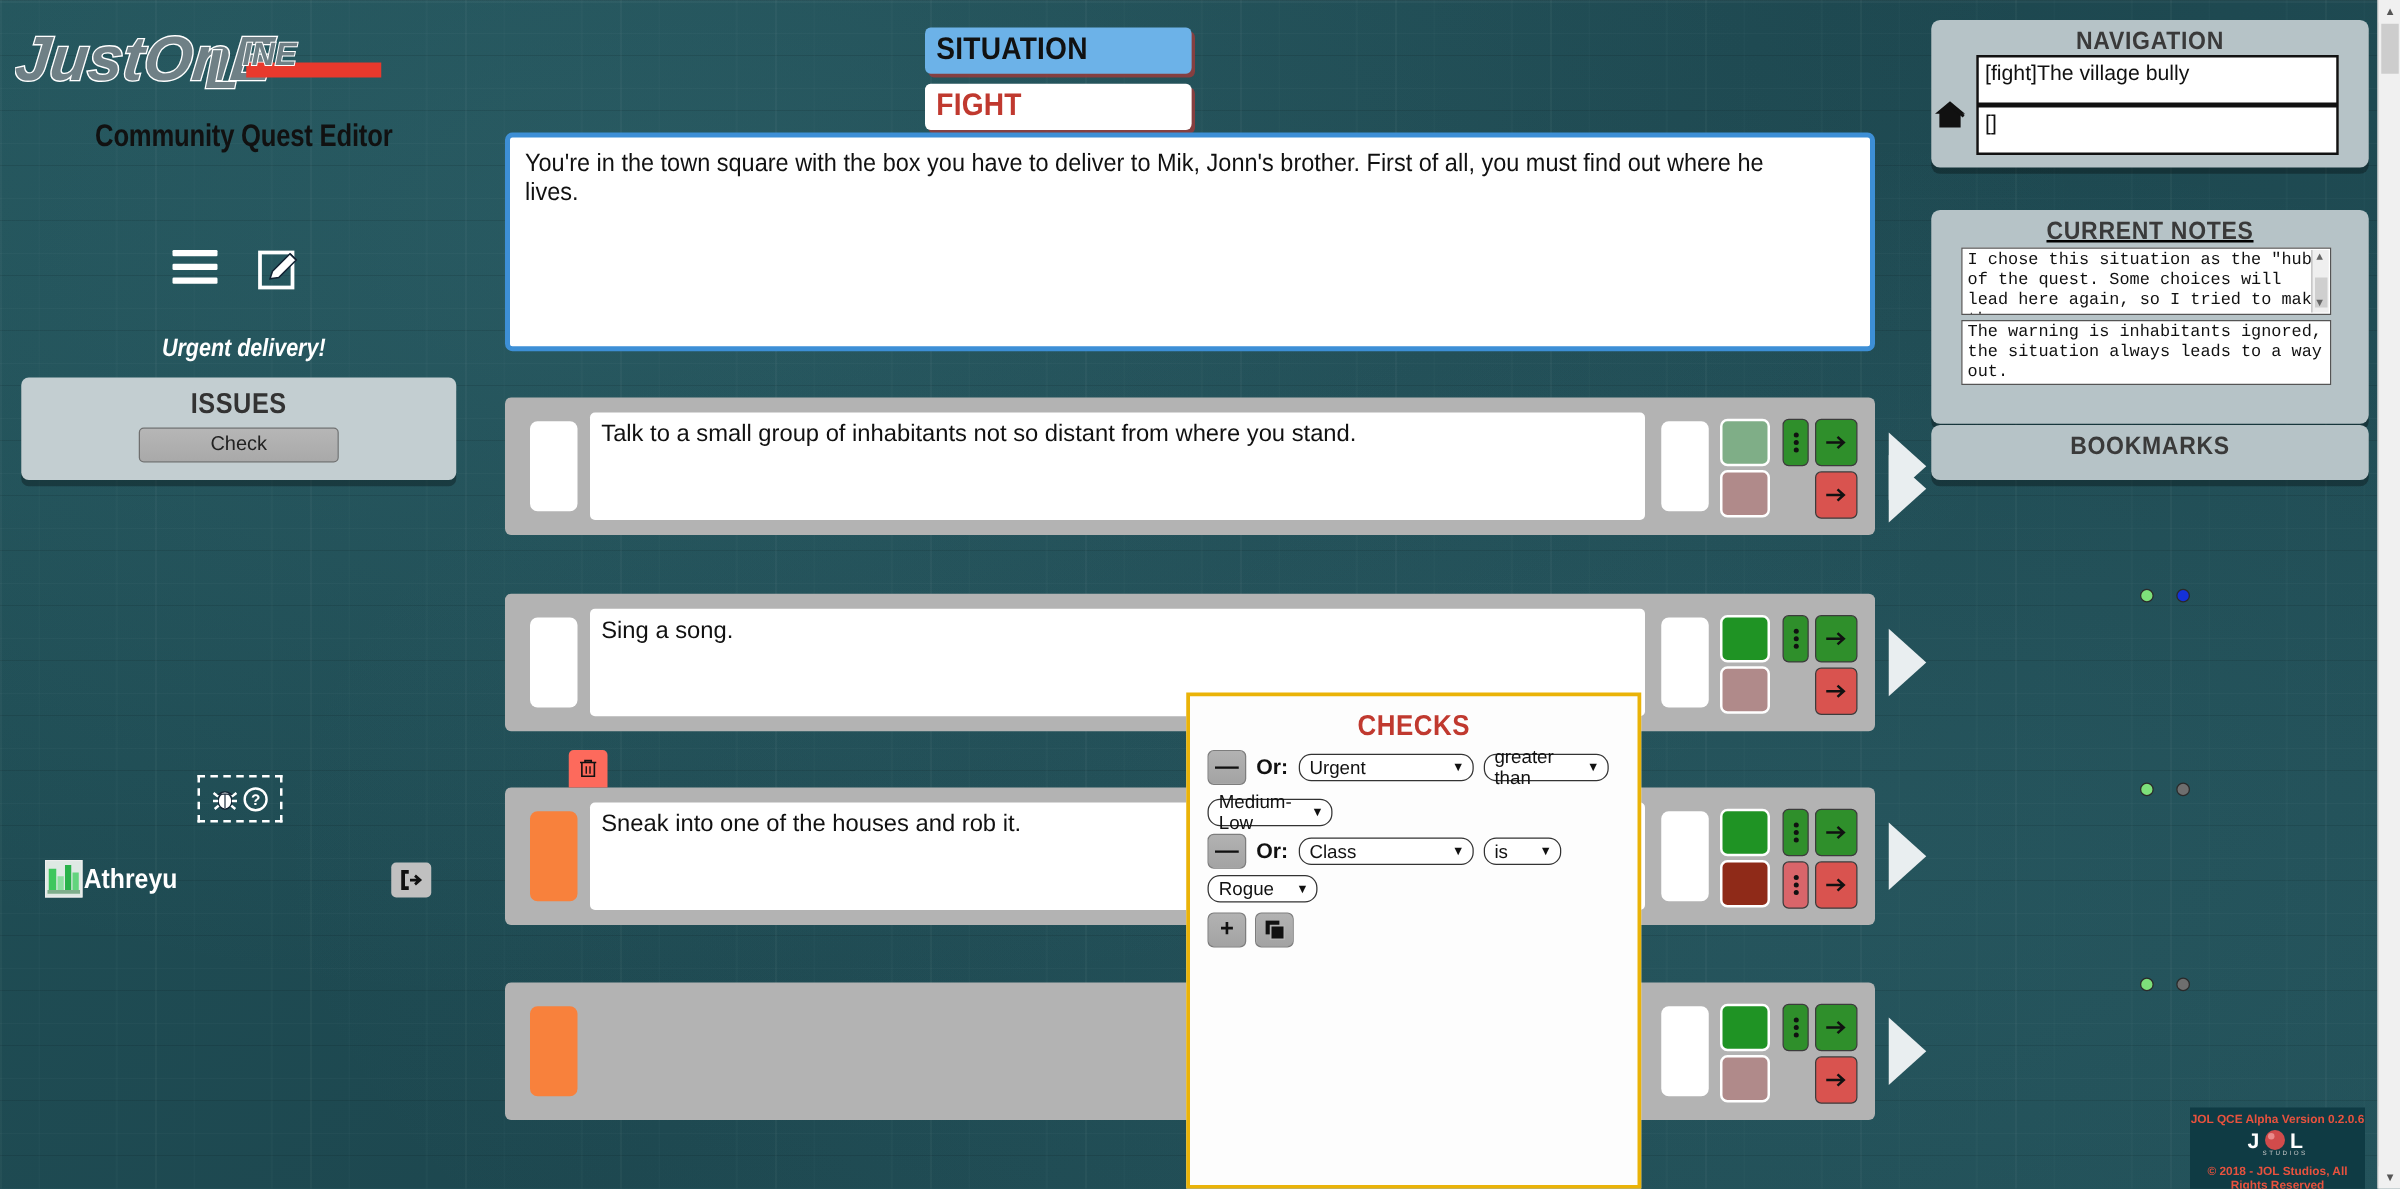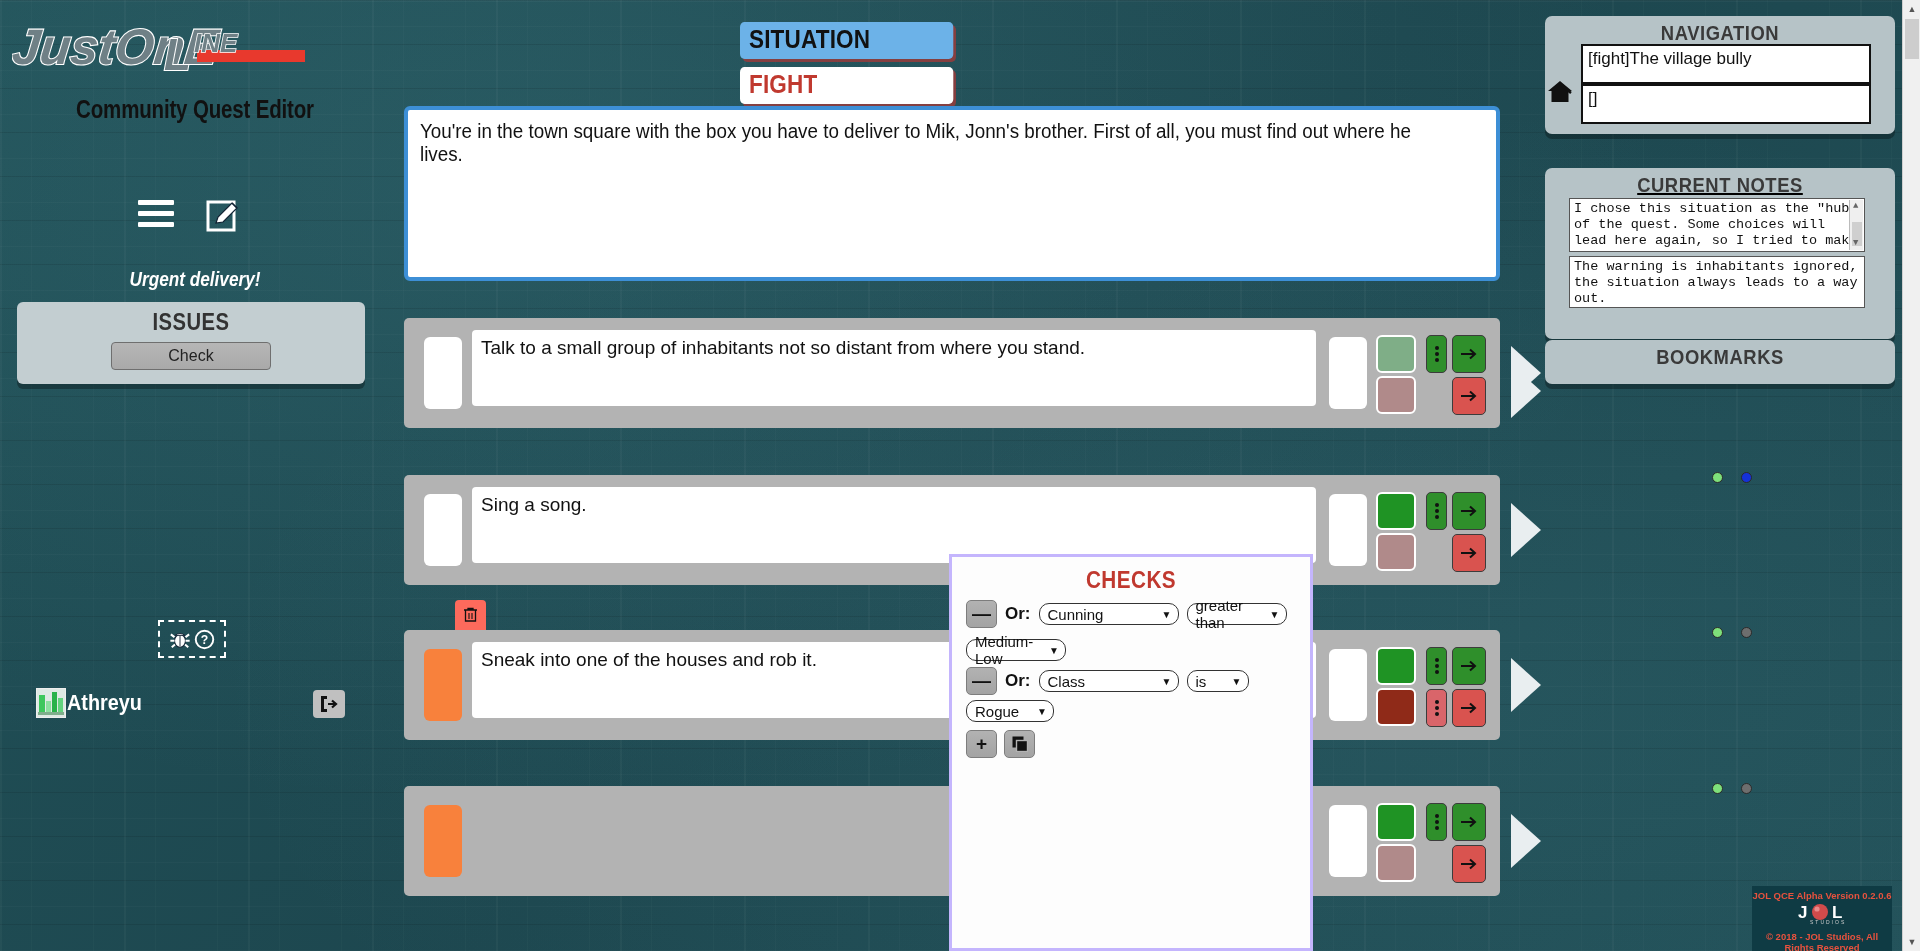--- a/index.html
+++ b/index.html
@@ -103,21 +103,21 @@
     background:#fff; border:4px solid #3d8fd6; border-radius:6px;
     padding:10px 12px; overflow:hidden;
   }
   #situation-text { font-size:20px; color:#111;
     font-family:"Liberation Sans Narrow","Liberation Sans",sans-serif; transform:scaleX(.94); transform-origin:left; }
 
   .opt-row { position:absolute; left:404px; width:1096px; height:110px;
              background:#b3b3b3; border-radius:5px; }
   .opt-leftbox { position:absolute; left:20px; top:19px; width:38px; height:72px;
                  background:#fff; border-radius:6px; }
-  .opt-text { position:absolute; left:68px; top:12px; width:844px; height:76px;
+  .opt-text { position:absolute; left:68px; top:12px; width:844px; height:86px;
               background:#fff; border-radius:4px; padding:7px 9px; overflow:hidden;
               font-size:19px; color:#111;
               font-family:"Liberation Sans Narrow","Liberation Sans",sans-serif; }
   .opt-white2 { position:absolute; left:925px; top:19px; width:38px; height:72px;
                 background:#fff; border-radius:6px; }
   .opt-swatches { position:absolute; left:972px; top:17px; width:42px; }
   .sw { width:40px; height:38px; border-radius:6px; border:2px solid #fff; }
   .sw.s2 { margin-top:3px; }
   .opt-btns { position:absolute; left:1022px; top:17px; }
   .mini-row { display:flex; gap:5px; margin-bottom:4px; }
@@ -138,21 +138,21 @@
   }
   .arrow-right {
     position:absolute; width:0; height:0;
     border-top:27px solid transparent; border-bottom:27px solid transparent;
     border-left:30px solid #e9eef0; cursor:pointer;
   }
 
   
   #checks {
     position:absolute; left:949px; top:554px; width:364px; height:397px;
-    background:#fdfdfd; border:3px solid #c4b5fd; overflow:hidden;
+    background:#fdfdfd; border:3px solid #eab308; overflow:hidden;
   }
   #checks-title { text-align:center; color:#c0392f; font-size:23px; font-weight:bold; margin-top:10px;
     font-family:"Liberation Sans Narrow","Liberation Sans",sans-serif; letter-spacing:.5px; transform:scaleX(.9);}
   .chk-group { padding:6px 10px 0 14px; }
   .chk-line { display:flex; align-items:center; gap:8px; }
   .sqbtn {
     width:31px; height:28px; background:linear-gradient(#b2b2b2,#a3a3a3);
     border:1px solid #7d7d7d; border-radius:5px; cursor:pointer;
     display:flex; align-items:center; justify-content:center; font-size:19px; color:#111; font-weight:bold;
   }
@@ -448,21 +448,21 @@
   </div>
 
 <div id="checks">
   <div id="checks-title">CHECKS</div>
 
   <div class="chk-group">
     <div class="chk-line">
       <div class="sqbtn">—</div>
       <span class="chk-or">Or:</span>
       <span class="fakesel" style="width:140px">
-        <span class="cv">Cunning</span>
+        <span class="cv">Urgent</span>
           <span class="ar">▼</span>
       </span>
       <span class="fakesel" style="width:100px">
         <span class="cv">greater than</span>
           <span class="ar">▼</span>
       </span>
     </div>
     <div class="chk-sub">
       <span class="fakesel" style="width:100px">
         <span class="cv">Medium-Low</span>

